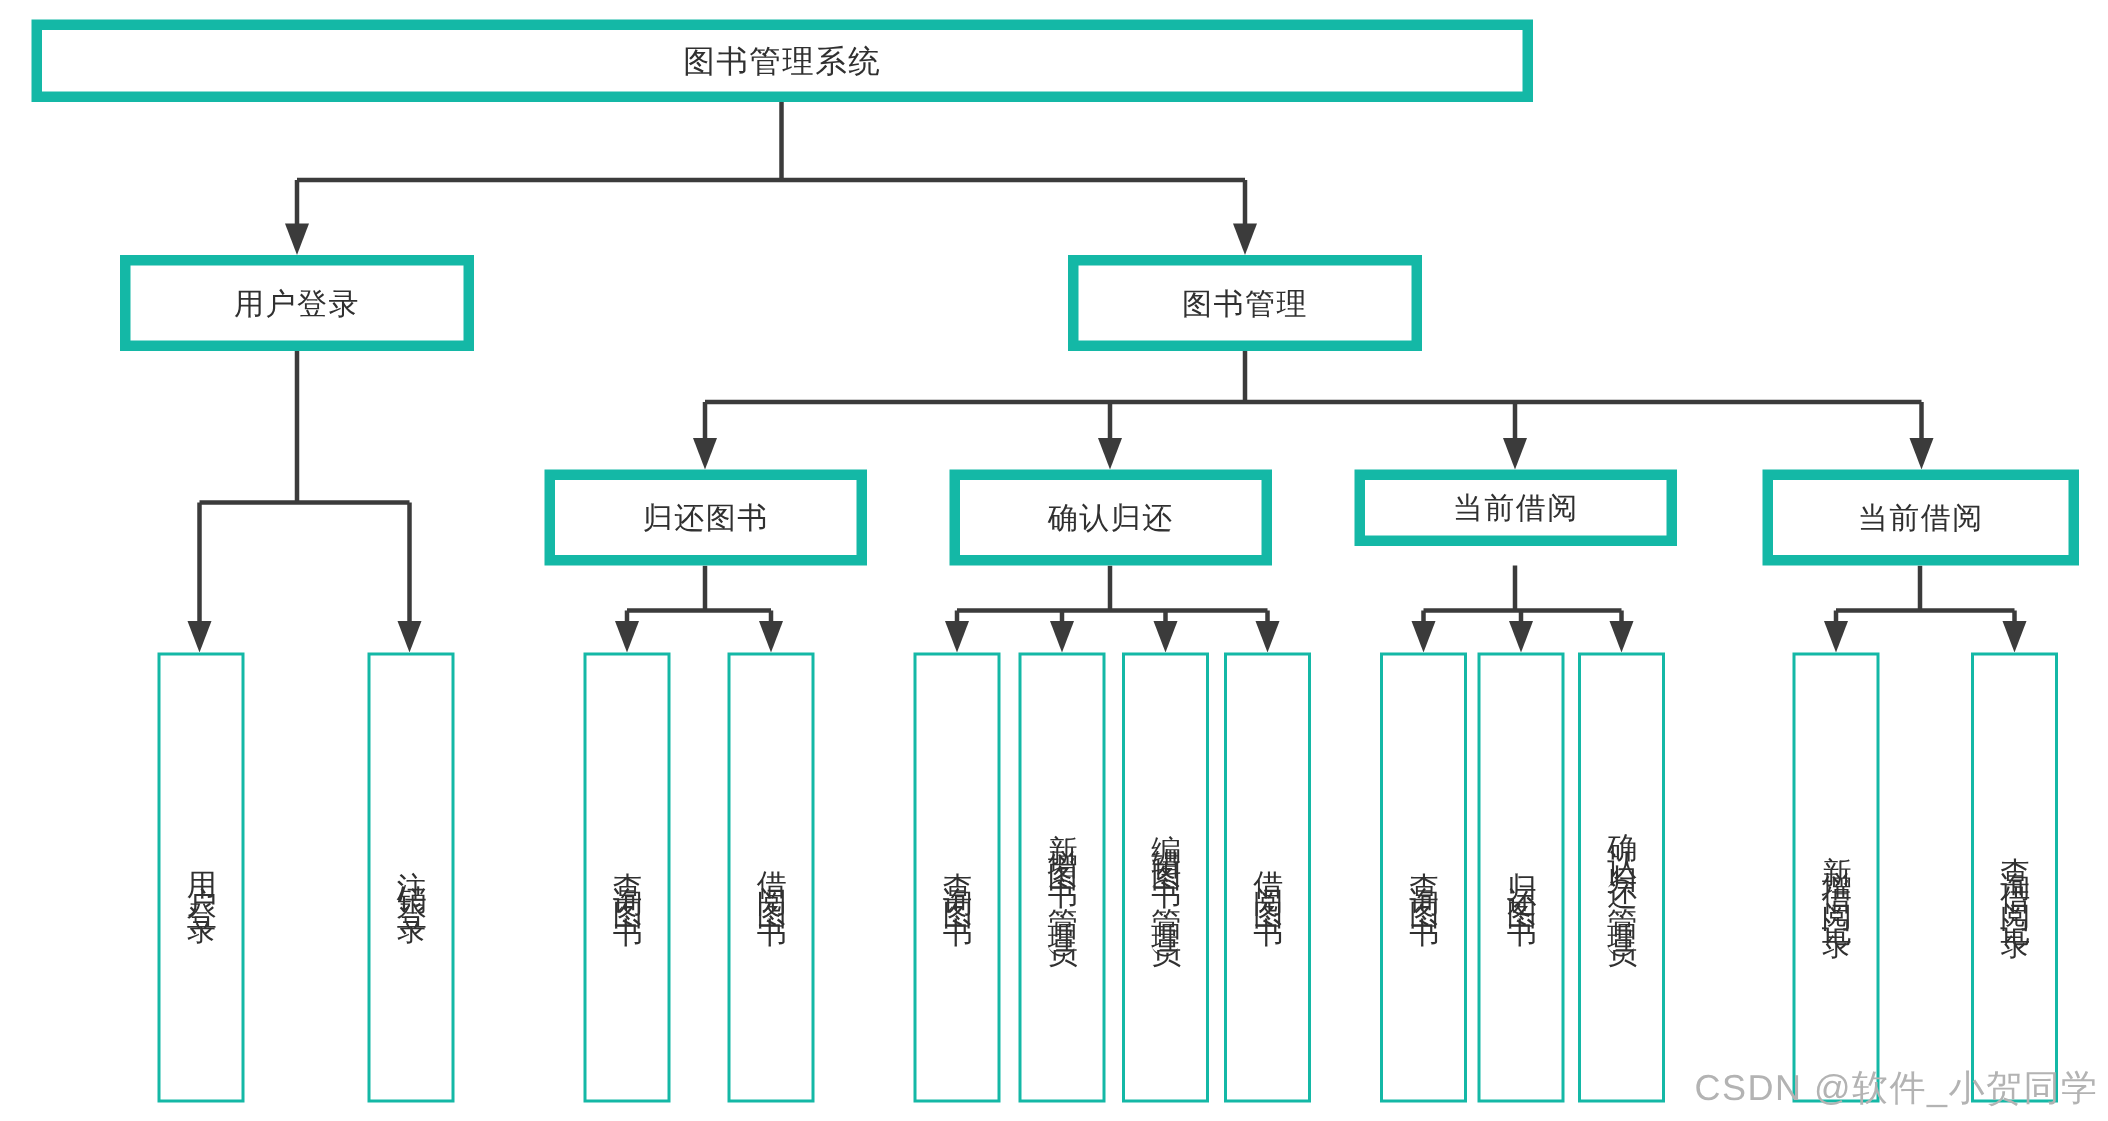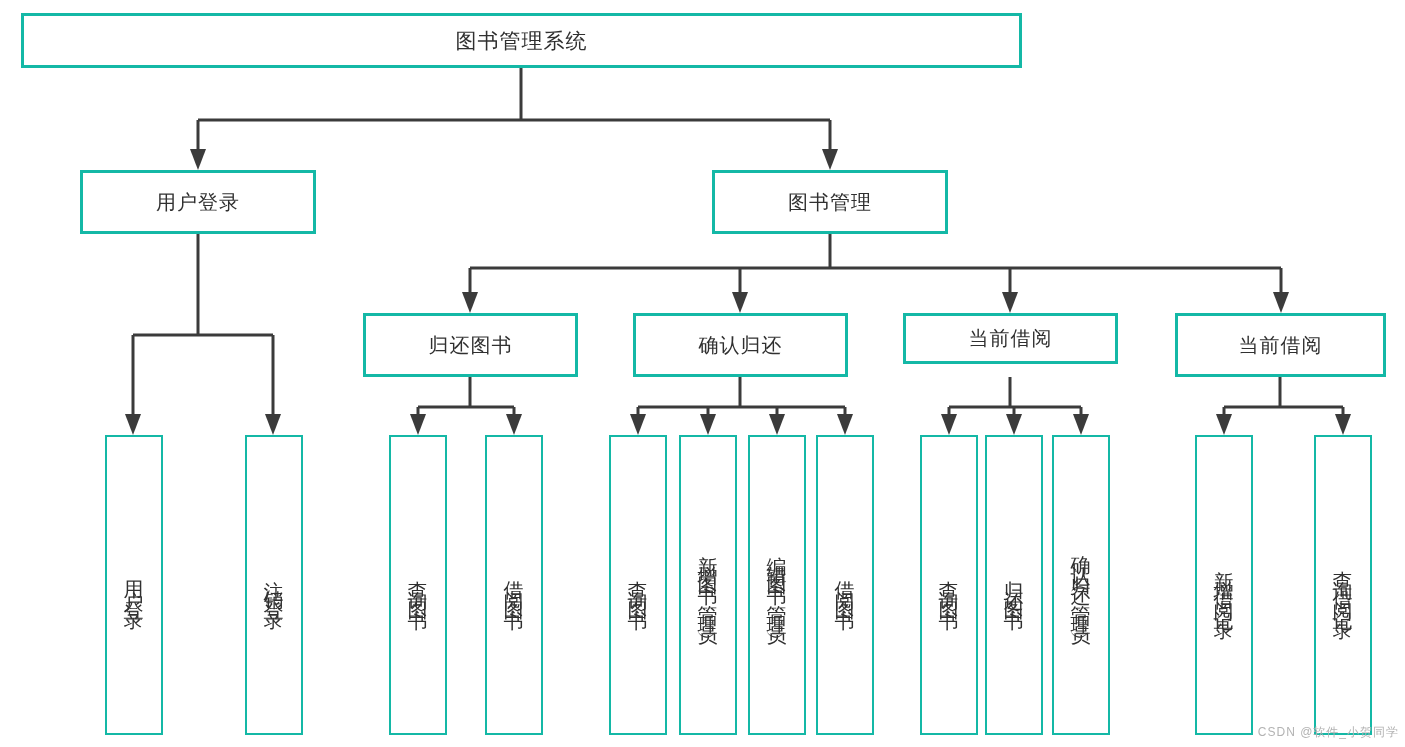--- a/index.html
+++ b/index.html
@@ -8,40 +8,40 @@
     width:1405px;height:747px;
     background:#ffffff;
     font-family:"Liberation Sans",sans-serif;
     overflow:hidden;
   }
   svg.connectors{position:absolute;left:0;top:0;z-index:1;}
   .box{
     position:absolute;
     box-sizing:border-box;
     background:#ffffff;
-    border:3px solid #14b8a6;
+    border:7px solid #14b8a6;
     display:flex;align-items:center;justify-content:center;
     color:#303030;
     z-index:2;
     text-align:center;
   }
   .box.root{font-size:21px;letter-spacing:1px;}
   .box.h{font-size:20px;letter-spacing:1px;}
   .box.v{
     border-width:2px;
     writing-mode:vertical-rl;
     text-orientation:mixed;
     font-size:20px;
     letter-spacing:10px;
     line-height:1.1;
   }
   .watermark{
     position:absolute;
     right:6px;bottom:6px;
-    font-size:12px;
+    font-size:24px;
     color:#b3b3b3;
     letter-spacing:1px;
     z-index:3;
     white-space:nowrap;
   }
 </style>
 </head>
 <body>
 
 <div class="canvas">

